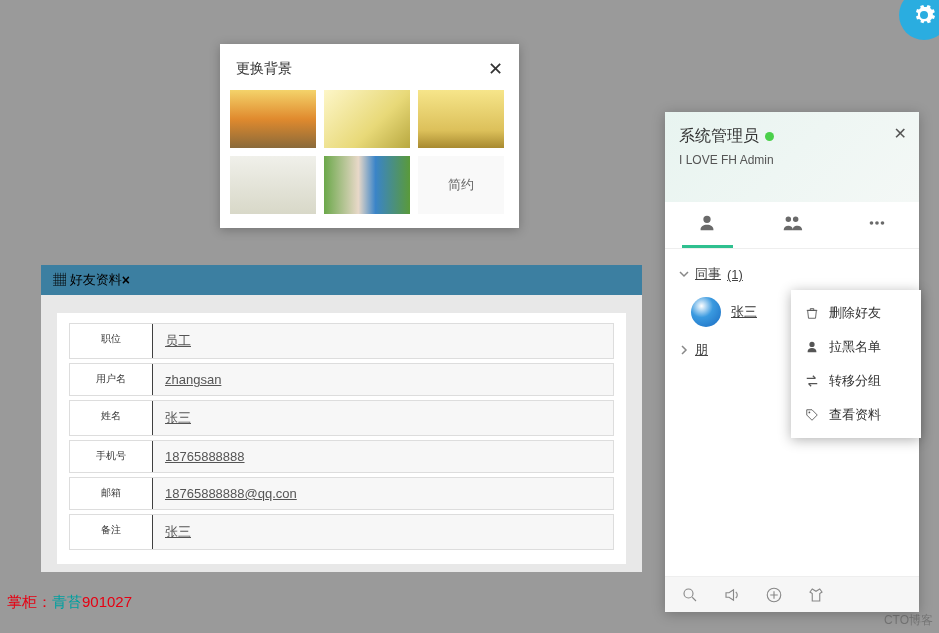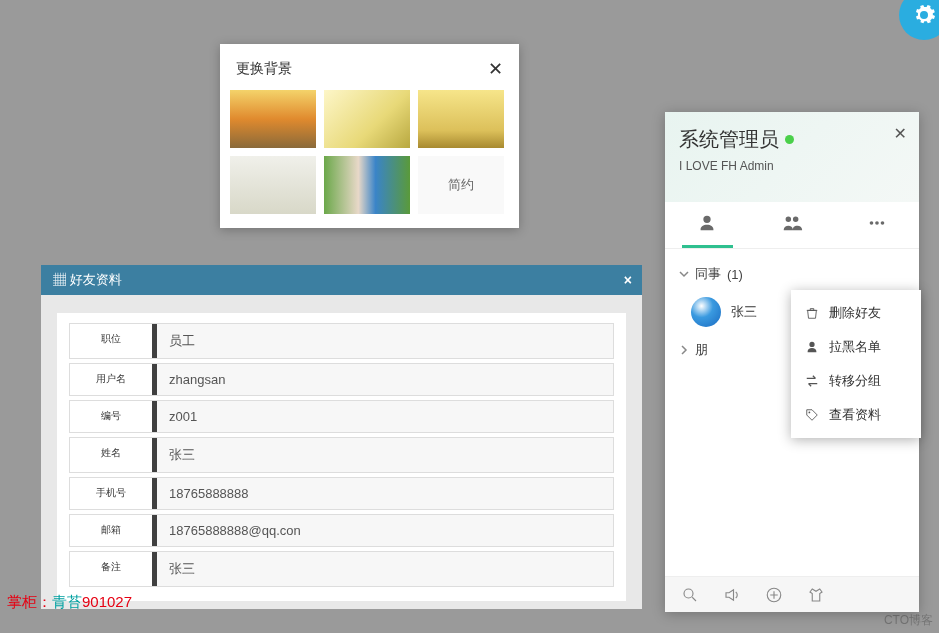--- a/index.html
+++ b/index.html
@@ -18,43 +18,43 @@
     .bg-thumb { width: 86px; height: 58px; cursor: pointer; }
     .thumb-sunset { background: linear-gradient(180deg, #f4d36a 0%, #e08a2e 50%, #8a6a3a 100%); }
     .thumb-flowers { background: linear-gradient(135deg, #fdf6c8 0%, #e8d978 60%, #b8a840 100%); }
     .thumb-trees { background: linear-gradient(180deg, #f6e58a 0%, #dcc05a 70%, #a88a30 100%); }
     .thumb-room { background: linear-gradient(180deg, #f0f0ea 0%, #d8d8c8 100%); }
     .thumb-girl { background: linear-gradient(90deg, #6ba84a 0%, #e8d8c8 40%, #3a84c8 60%, #5a9a3a 100%); }
     .thumb-simple { background: #f9f9f9; display: flex; align-items: center; justify-content: center; font-size: 13px; color: #666; }
 
     
     .profile-panel { position: absolute; left: 41px; top: 265px; width: 601px; }
-    .profile-header { background: #3c7fa1; color: #ffffff; padding: 6px 10px 6px 12px; font-size: 13px; display: flex; justify-content: space-between; align-items: center; }
+    .profile-header { background: #3c7fa1; color: #000000; padding: 6px 10px 6px 12px; font-size: 13px; display: flex; align-items: center; }
     .profile-header-close { cursor: pointer; font-size: 14px; font-weight: bold; }
     .profile-body { background: #e8e8e8; padding: 18px 16px 8px 16px; }
     .profile-inner { background: #fff; padding: 10px 12px; }
     .prow { display: flex; border: 1px solid #ddd; margin-bottom: 4px; }
     .plabel { width: 82px; background: #fff; border-right: none; text-align: center; font-size: 10px; color: #333; padding: 8px 0; }
-    .pvalue { flex: 1; background: #f7f7f7; font-size: 13px; color: #555; padding: 8px 12px; border-left: 5px solid #404040; }
+    .pvalue { flex: 1; background: #f7f7f7; font-size: 13px; color: #555; padding: 8px 12px; border-left: 1px solid #404040; text-decoration: underline; }
     .watermark-owner { font-size: 15px; margin-top: 8px; }
     .wm-red { color: #e60012; }
     .wm-teal { color: #00a0a0; }
 
     
     .im-panel { position: absolute; right: 20px; top: 112px; width: 254px; height: 500px; background: #fff; box-shadow: 0 2px 12px rgba(0,0,0,0.25); }
     .im-head-bg { height: 90px; background: linear-gradient(135deg, #e8f4f0 0%, #f4f8f6 100%); position: relative; padding: 14px 14px 0 14px; }
     .im-close { position: absolute; right: 12px; top: 12px; cursor: pointer; font-size: 16px; color: #555; }
-    .im-name-row { display: flex; align-items: center; gap: 6px; font-size: 20px; color: #333; }
+    .im-name-row { display: flex; align-items: center; gap: 6px; font-size: 16px; color: #333; }
     .status-dot { width: 9px; height: 9px; border-radius: 50%; background: #4ad04a; display: inline-block; }
     .im-motto { font-size: 12px; color: #555; margin-top: 6px; }
     .im-tabs { display: flex; border-bottom: 1px solid #eee; }
     .im-tab { flex: 1; text-align: center; padding: 10px 0; cursor: pointer; position: relative; }
     .im-tab.active::after { content: ''; position: absolute; bottom: 0; left: 20%; width: 60%; height: 3px; background: #2fc08f; }
     .im-tab svg { width: 22px; height: 22px; fill: #6a6a6a; }
-    .im-groups { padding: 8px 0; font-size: 13px; color: #444; }
+    .im-groups { padding: 8px 0; font-size: 13px; color: #444; text-decoration: underline; }
     .im-group-head { padding: 8px 14px; display: flex; align-items: center; gap: 6px; cursor: pointer; }
     .im-group-head .arrow-icon { width: 10px; height: 10px; }
     .im-contact { padding: 6px 14px 6px 26px; display: flex; align-items: center; gap: 10px; }
     .avatar { width: 30px; height: 30px; border-radius: 50%; background: radial-gradient(circle at 35% 30%, #fff 0%, #3a9ae0 40%, #1a6ac0 100%); }
     .contact-name { font-size: 13px; color: #333; }
 
     
     .ctx-menu { position: absolute; right: 18px; top: 290px; width: 130px; background: #fff; box-shadow: 0 2px 12px rgba(0,0,0,0.3); padding: 6px 0; z-index: 20; margin-left: 20px; }
     .ctx-item { display: flex; align-items: center; gap: 10px; padding: 8px 14px; font-size: 13px; color: #333; cursor: pointer; }
     .ctx-item svg, .ctx-item .cicon { width: 14px; height: 14px; fill: #555; }
@@ -97,24 +97,20 @@
   </div>
   <div class="profile-body">
     <div class="profile-inner">
       <div class="prow">
           <div class="plabel">职位</div>
           <div class="pvalue">员工</div>
         </div>
       <div class="prow">
           <div class="plabel">用户名</div>
           <div class="pvalue">zhangsan</div>
-        </div>
-      <div class="prow">
-          <div class="plabel">编号</div>
-          <div class="pvalue">z001</div>
         </div>
       <div class="prow">
           <div class="plabel">姓名</div>
           <div class="pvalue">张三</div>
         </div>
       <div class="prow">
           <div class="plabel">手机号</div>
           <div class="pvalue">18765888888</div>
         </div>
       <div class="prow">

